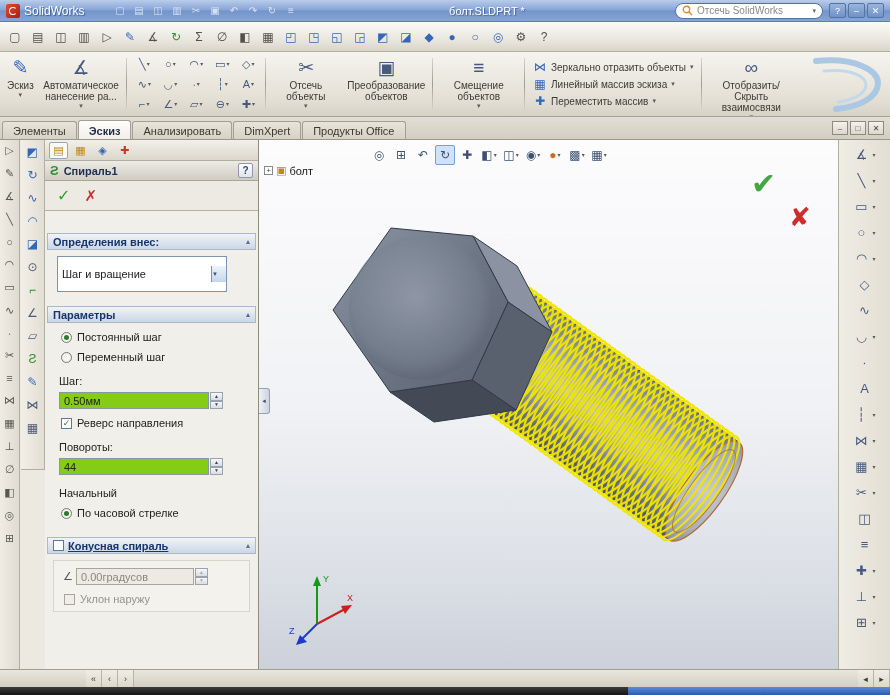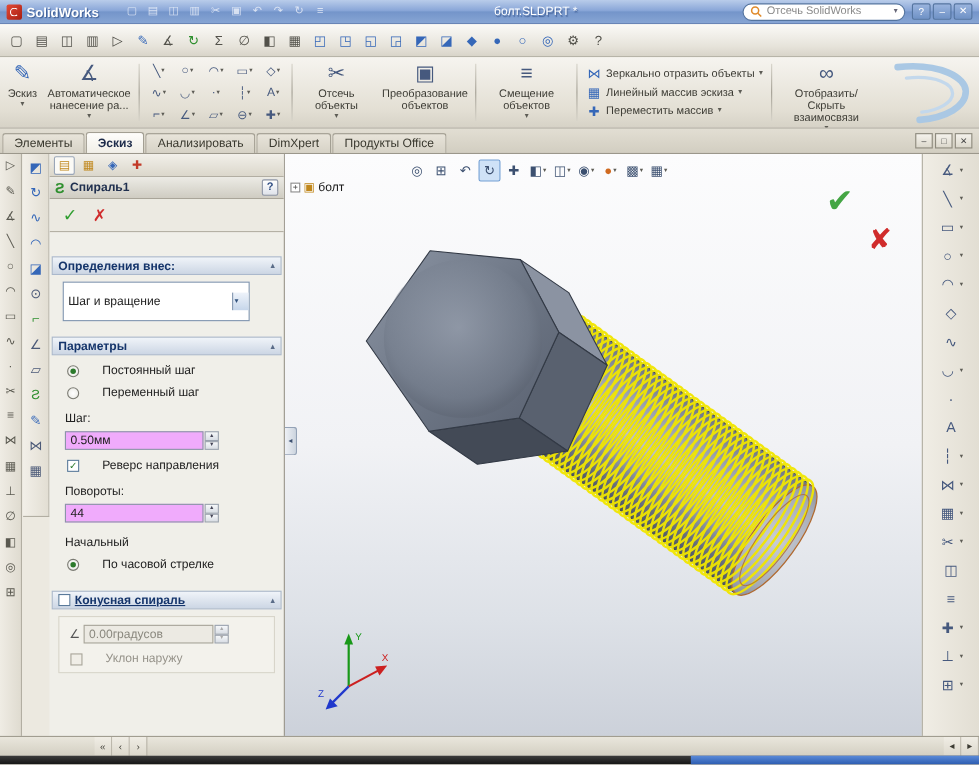--- a/index.html
+++ b/index.html
@@ -3,21 +3,21 @@
 <meta charset="utf-8">
 <style>
 *{margin:0;padding:0;box-sizing:border-box}
 body{width:890px;height:695px;overflow:hidden;font-family:"Liberation Sans","DejaVu Sans",sans-serif;background:#ece9e0}
 .app{position:relative;width:890px;height:695px;overflow:hidden}
 
 .titlebar{position:absolute;left:0;top:0;width:890px;height:22px;background:linear-gradient(#b9ccea,#8aa7d8 45%,#7495ca 52%,#87a5d4);border-bottom:1px solid #5c7cb2;display:flex;align-items:center;padding:0 6px;gap:6px;color:#fff}
 .logo{display:flex;align-items:center;gap:4px;min-width:100px}
 .logo-mark{width:14px;height:14px;background:linear-gradient(135deg,#e34b38,#a81d10);border-radius:2px;position:relative;flex:none}
 .logo-mark::after{content:"";position:absolute;inset:3px;border:1.5px solid #fff;border-right-color:transparent;border-radius:50%}
-.logo-text{font-weight:bold;font-size:12px;text-shadow:1px 1px 1px #3a5a92}
+.logo-text{font-weight:normal;font-size:12px;text-shadow:1px 1px 1px #3a5a92}
 .tb-faint{display:flex;gap:3px;opacity:.8}
 .ficon{width:16px;height:16px;display:flex;align-items:center;justify-content:center;font-size:10px;color:#eef2fa}
 .doc-title{margin:0 auto;font-size:11px;color:#fff;text-shadow:1px 1px 1px #44639a;white-space:nowrap}
 .search{display:flex;align-items:center;background:#fff;border:1px solid #54749f;border-radius:9px;height:16px;padding:0 6px;gap:4px;font-size:10px;color:#8a8a8a;width:148px;flex:none}
 .search-ph{flex:1;white-space:nowrap;overflow:hidden}
 .search .caret{color:#667}
 .winbtns{display:flex;gap:2px}
 .wbtn{width:17px;height:15px;display:flex;align-items:center;justify-content:center;font-size:9px;background:linear-gradient(#9ab4de,#6f92c6);border:1px solid #54749f;border-radius:2px;color:#fff}
 
 .toolbar2{position:absolute;left:0;top:22px;width:890px;height:30px;background:linear-gradient(#fbfaf7,#e6e3da 70%,#d8d4c9);border-bottom:1px solid #b2aea2;display:flex;align-items:center;gap:3px;padding:0 5px}
@@ -62,30 +62,30 @@
 .ok{color:#2f9e2f;font-size:16px;font-weight:bold}
 .cancel{color:#d02c2c;font-size:15px;font-weight:bold}
 .sec-h{height:17px;margin:14px 2px 0;background:linear-gradient(#f0f4f9,#ccd6e4);border:1px solid #aab8cc;display:flex;align-items:center;padding:0 5px;color:#15356b;font-weight:bold;font-size:11px}
 .sec-h.first{margin-top:22px}
 .sec-h.taper{margin-top:18px}
 .sec-h .chev{margin-left:auto;font-size:8px;color:#5a6c88;font-weight:normal}
 .row{padding:6px 0 0 12px;display:flex;align-items:center;gap:2px}
 .combo{width:170px;height:36px;background:#fff;border:1px solid #7e93ad;display:flex;align-items:center;padding-left:4px;font-size:11px}
 .combo span:first-child{flex:1}
 .combo-btn{width:15px;height:16px;background:linear-gradient(#eef3fa,#c6d6ea);border-left:1px solid #7e93ad;display:flex;align-items:center;justify-content:center;font-size:6px;color:#33537e}
-.radio-row,.check-row{display:flex;align-items:center;gap:21px;padding:8px 0 0 16px}
+.radio-row,.check-row{display:flex;align-items:center;gap:5px;padding:8px 0 0 16px}
 .radio{width:11px;height:11px;border:1px solid #7a7a72;border-radius:50%;background:radial-gradient(#fff,#e8e8e2);display:flex;align-items:center;justify-content:center;flex:none}
 .radio .dot{width:5px;height:5px;border-radius:50%;background:#2c7a2c;display:none}
 .radio.checked .dot{display:block}
 .cbox{width:11px;height:11px;border:1px solid #5a7a9a;background:#fff;display:flex;align-items:center;justify-content:center;flex:none}
 .cmark{font-size:9px;color:#2c7a2c;font-weight:bold;line-height:9px;display:none}
 .cbox.checked .cmark{display:block}
 .lbl{padding:12px 0 0 14px;color:#222}
 .input-row{padding:5px 0 0 14px;display:flex;align-items:center}
-.tbox{width:126px;height:17px;background:#f0abfc;border:1px solid #8a96a6;display:flex;align-items:center;padding-left:4px;font-size:11px}
+.tbox{width:150px;height:17px;background:#84cc16;border:1px solid #8a96a6;display:flex;align-items:center;padding-left:4px;font-size:11px}
 .spin{width:13px;height:17px;display:flex;flex-direction:column;margin-left:1px}
 .sup,.sdn{flex:1;border:1px solid #9aa2ae;background:linear-gradient(#f6f8fa,#d8dde4);font-size:5px;display:flex;align-items:center;justify-content:center;color:#445;line-height:5px}
 .tbox.disabled{background:#eceae3;color:#8a887e;border-color:#a8a59a}
 .spin.disabled .sup,.spin.disabled .sdn{color:#aaa}
 .check-row.disabled{color:#96938a}
 .check-row.disabled .cbox{border-color:#a8a59a;background:#f0eee7}
 .u{text-decoration:underline}
 .taper-body{margin:6px 8px 0;padding:2px 2px 6px;background:#f3f2ec;border:1px solid #d8d5ca}
 .taper-body .input-row{padding-left:4px}
 .taper-body .check-row{padding-left:8px}

